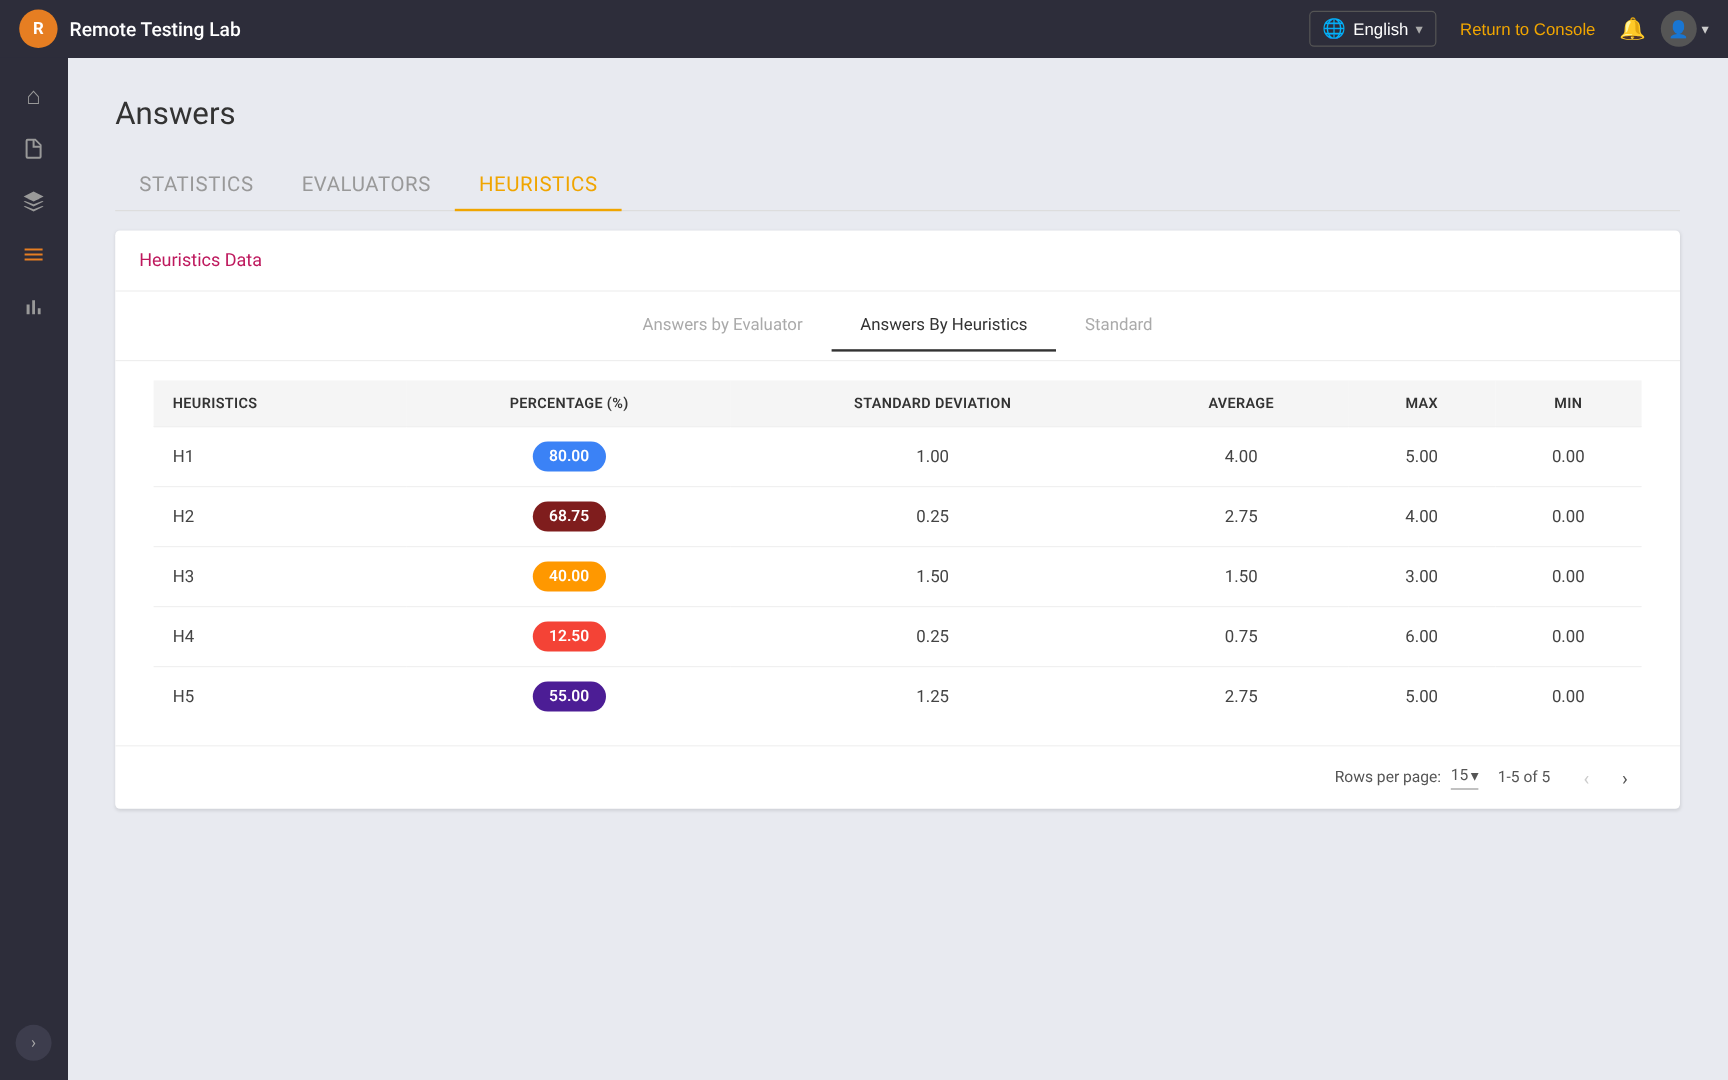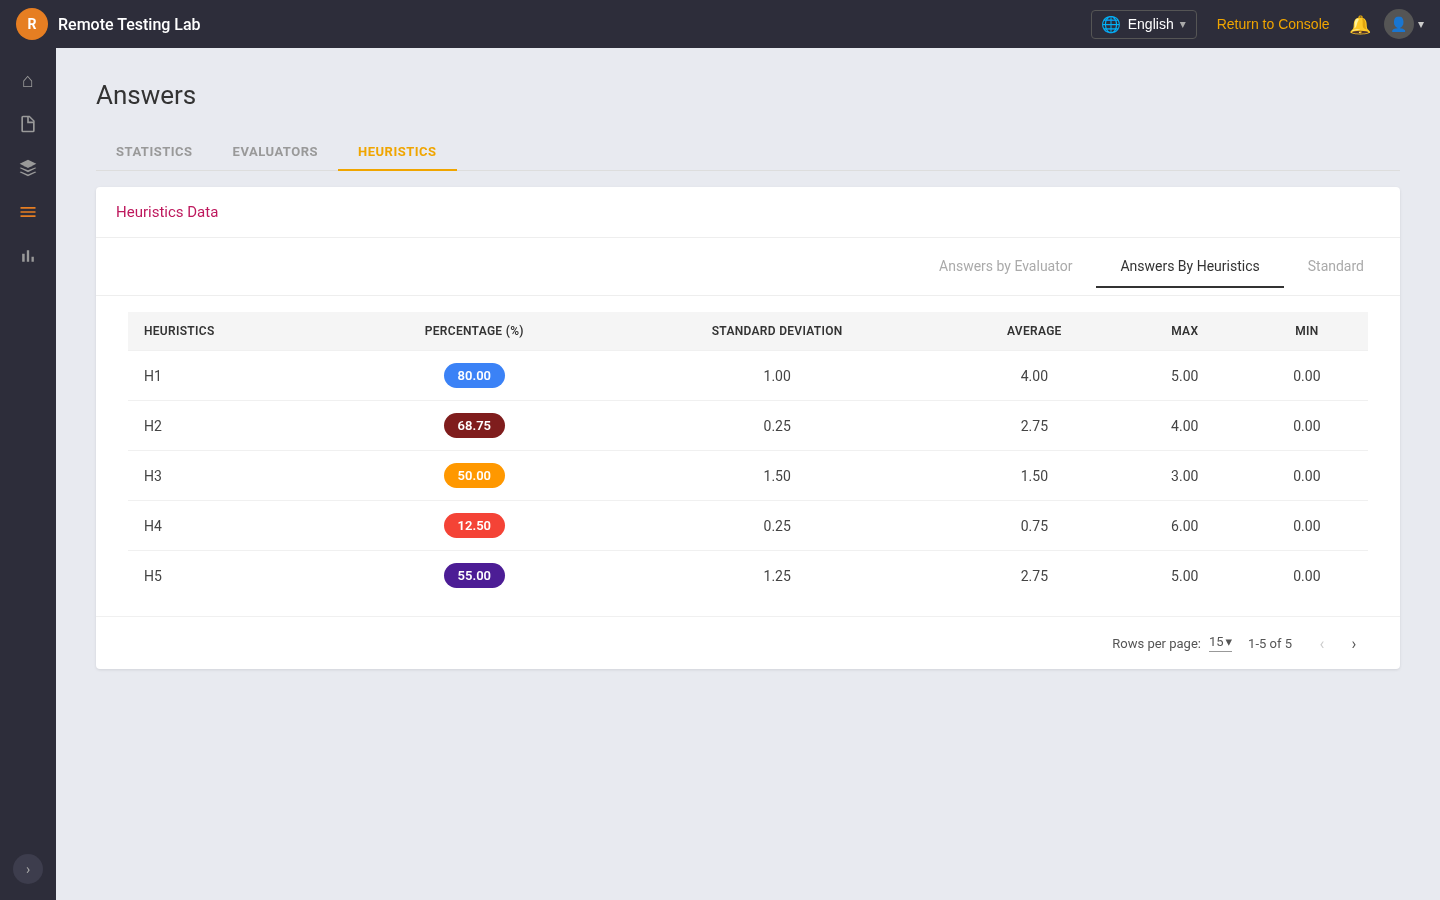--- a/index.html
+++ b/index.html
@@ -139,22 +139,22 @@
 
     
     .tabs {
       display: flex;
       gap: 0;
       margin-bottom: 0;
       border-bottom: 1px solid #ddd;
     }
     .tab {
       padding: 10px 20px;
-      font-size: 13px;
-      font-weight: 700;
+      font-size: 17px;
+      font-weight: 400;
       letter-spacing: 0.5px;
       color: #999;
       cursor: pointer;
       text-transform: uppercase;
       border-bottom: 2px solid transparent;
       margin-bottom: -1px;
     }
     .tab.active {
       color: #f0a500;
       border-bottom: 2px solid #f0a500;
@@ -171,23 +171,23 @@
     .card-header {
       padding: 16px 20px;
       font-size: 15px;
       color: #be185d;
       border-bottom: 1px solid #eee;
     }
 
     
     .sub-tabs {
       display: flex;
-      justify-content: flex-end;
+      justify-content: center;
       gap: 0;
-      padding: 8px 12px;
+      padding: 8px 2px;
       border-bottom: 1px solid #eee;
     }
     .sub-tab {
       padding: 12px 24px;
       font-size: 14px;
       color: #aaa;
       cursor: pointer;
       border-bottom: 2px solid transparent;
       margin-bottom: -1px;
     }
@@ -377,21 +377,21 @@
         <span class="badge badge-yellow-green">68.75</span>
       </td>
       <td>0.25</td>
       <td>2.75</td>
       <td>4.00</td>
       <td>0.00</td>
     </tr>
             <tr>
       <td>H3</td>
       <td>
-        <span class="badge badge-orange">50.00</span>
+        <span class="badge badge-orange">40.00</span>
       </td>
       <td>1.50</td>
       <td>1.50</td>
       <td>3.00</td>
       <td>0.00</td>
     </tr>
             <tr>
       <td>H4</td>
       <td>
         <span class="badge badge-red">12.50</span>

